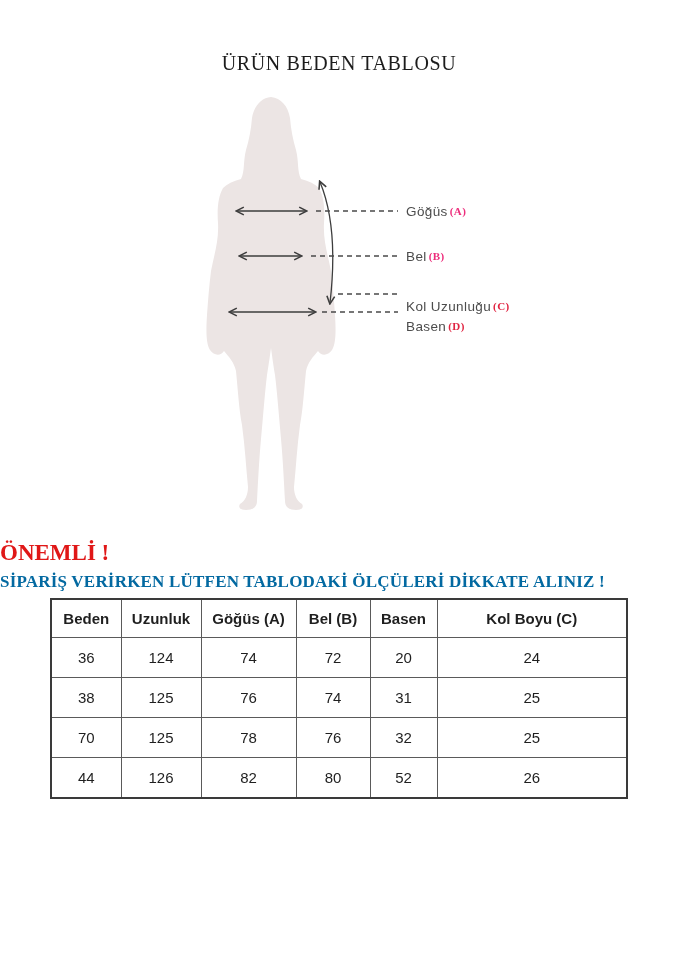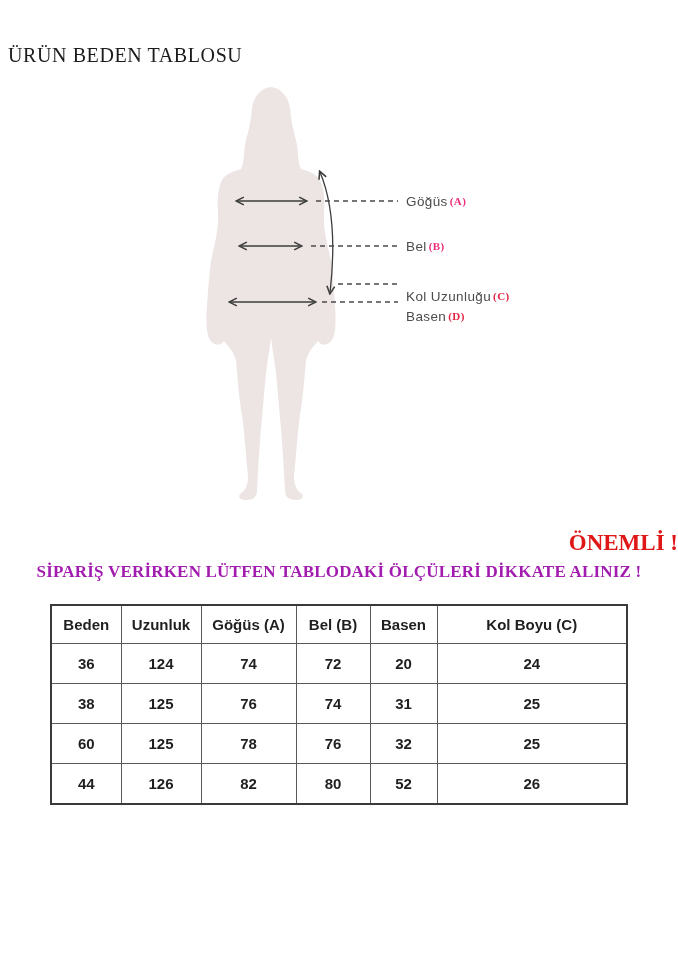--- a/index.html
+++ b/index.html
@@ -6,21 +6,22 @@
   body {
     width: 678px; height: 960px;
     background: #ffffff;
     font-family: "Liberation Sans", sans-serif;
     overflow: hidden;
   }
   .page { position: relative; width: 678px; height: 960px; }
 
   
   .page-title {
-    margin: 8px; padding-top: 36px;
+    margin: 16px; padding-top: 36px;
+    text-align: center;
     font-family: "Liberation Serif", serif;
     font-size: 20px; font-weight: 400;
     letter-spacing: 0.6px;
     color: #1c1c1c;
   }
 
   
   .diagram { position: relative; width: 678px; height: 432px; margin-top: 14px; }
   .diagram svg { position: absolute; left: 0; top: 0; }
   .m-label {
@@ -33,48 +34,47 @@
     font-family: "Liberation Serif", serif;
     font-size: 11px; font-weight: bold;
     margin-left: 2px; vertical-align: 1px;
   }
   .code-pink { color: #ed2e7c; }
   .code-red  { color: #e02441; }
 
   
   .important-heading {
     margin-top: 16px;
-    text-align: right;
+    text-align: left;
     font-family: "Liberation Serif", serif;
     font-weight: bold; font-size: 23px; line-height: 28px;
     color: #e01717;
   }
   .warning-text {
     margin-top: 4px;
-    text-align: center;
     font-family: "Liberation Serif", serif;
     font-weight: bold; font-size: 17px; line-height: 22px;
-    color: #a21caf;
+    color: #0369a1;
     letter-spacing: 0.2px;
   }
 
   
   table.size-table {
-    width: 576px; margin: 21px auto 0;
+    width: 576px; margin: 5px auto 0;
     border-collapse: collapse; table-layout: fixed;
     border: 2px solid #3a3a3a;
   }
   table.size-table th, table.size-table td {
     border: 1px solid #5a5a5a;
     text-align: center; vertical-align: middle;
     color: #1f1f1f;
     font-size: 15px;
   }
   table.size-table th { font-weight: bold; height: 35px; }
-  table.size-table td { font-weight: 700; height: 37px; }
+  table.size-table td { font-weight: 400; height: 37px; }
   col.c1 { width: 70px; }  col.c2 { width: 80px; }
   col.c3 { width: 95px; }  col.c4 { width: 74px; }
   col.c5 { width: 67px; }  col.c6 { width: 190px; }
 </style>
 </head>
 <body>
 
 <div class="page">
 
   <h1 class="page-title">ÜRÜN BEDEN TABLOSU</h1>
@@ -184,21 +184,21 @@
       </tr>
       <tr>
         <td>38</td>
         <td>125</td>
         <td>76</td>
         <td>74</td>
         <td>31</td>
         <td>25</td>
       </tr>
       <tr>
-        <td>60</td>
+        <td>70</td>
         <td>125</td>
         <td>78</td>
         <td>76</td>
         <td>32</td>
         <td>25</td>
       </tr>
       <tr>
         <td>44</td>
         <td>126</td>
         <td>82</td>

